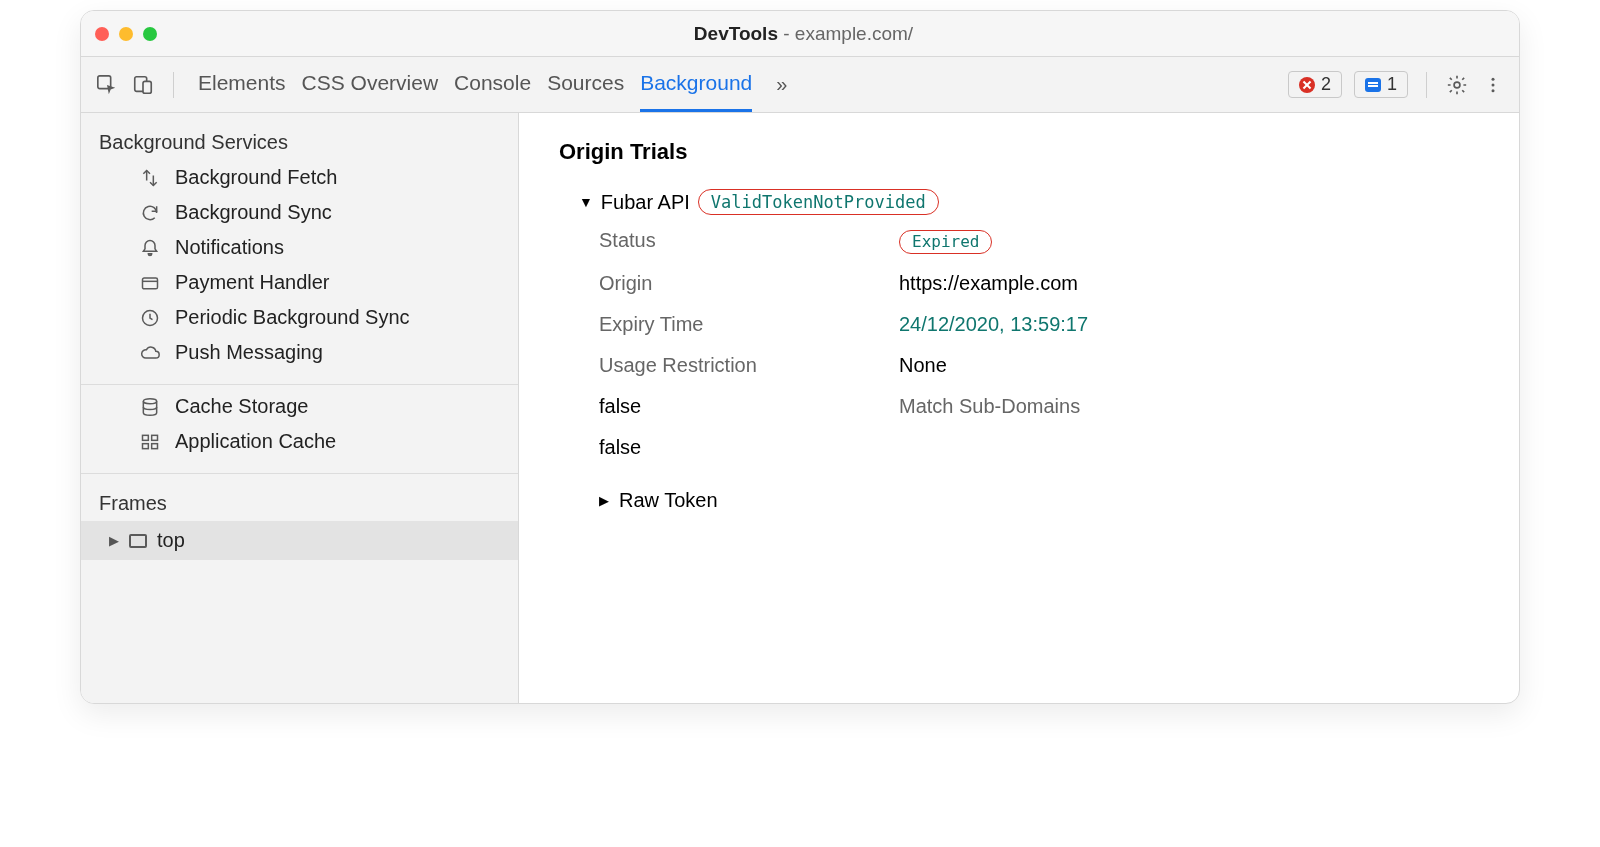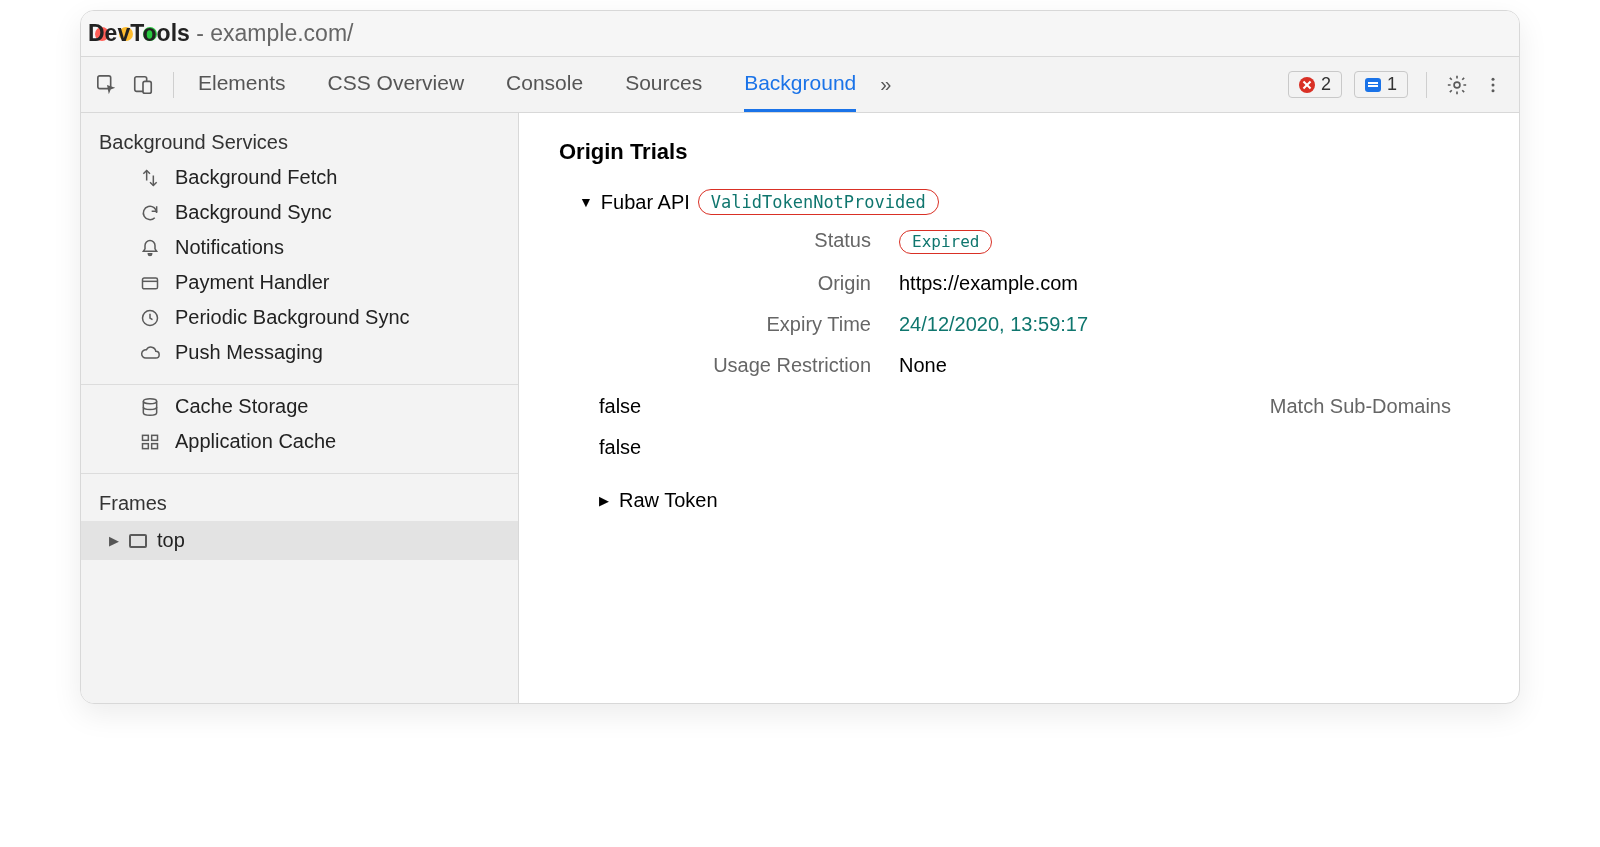--- a/index.html
+++ b/index.html
@@ -30,41 +30,41 @@
     align-items: center;
     padding: 0 14px;
     position: relative;
   }
   .traffic { display: flex; gap: 10px; }
   .dot { width: 14px; height: 14px; border-radius: 50%; }
   .dot.red { background: #ff5f57; }
   .dot.yellow { background: #febc2e; }
   .dot.green { background: #28c840; }
   .title-center {
-    position: absolute; left: 7px; right: 0; 
-    font-size: 23px; color: #333; pointer-events: none;
+    position: absolute; left: 7px; right: 0; text-align: center;
+    font-size: 19px; color: #333; pointer-events: none;
   }
   .title-center .bold { font-weight: 600; color: #222; }
   .title-center .dim { color: #666; }
 
   .toolbar {
     height: 56px;
     background: #f3f3f3;
     border-bottom: 1px solid #d8d8d8;
     display: flex;
     align-items: center;
     padding: 0 14px;
     gap: 18px;
     font-size: 20px;
     color: #555;
   }
   .tb-left { display:flex; align-items:center; gap:12px; }
   .tb-icon { width:24px; height:24px; display:flex; align-items:center; justify-content:center; color:#5a5a5a; cursor:pointer; }
   .vsep { width:1px; height:26px; background:#cfcfcf; margin:0 6px; }
-  .tabs { display:flex; align-items:stretch; gap:42px; height:100%; }
+  .tabs { display:flex; align-items:stretch; gap:16px; height:100%; }
   .tab {
     display:flex; align-items:center; height:100%; cursor:pointer;
     color:#555; font-size:21px; border-bottom:3px solid transparent;
   }
   .tab.active { color:#1a73e8; border-bottom-color:#1a73e8; font-weight:500; }
   .tb-right { margin-left:auto; display:flex; align-items:center; gap:12px; }
   .badge {
     display:flex; align-items:center; gap:6px;
     border:1px solid #c9c9c9; border-radius:4px;
     padding:2px 10px; font-size:18px; color:#333; cursor:pointer;
@@ -119,21 +119,21 @@
   .trial-header .tri { font-size:14px; color:#000; cursor:pointer; }
   .pill {
     display:inline-flex; align-items:center;
     border:1.5px solid #d93025; color:#0f766e;
     border-radius:999px; padding:1px 12px;
     font-family: ui-monospace, Menlo, Consolas, monospace;
     font-size:17px; line-height:22px;
   }
   .pill.small { font-size:16px; padding:0 12px; }
   .kv { display:grid; grid-template-columns: 300px 1fr; row-gap:18px; margin-left:40px; margin-top:10px; }
-  .kv .k { text-align:right; color:#666; padding-right:28px; }
+  .kv .k { text-align:left; color:#666; padding-right:28px; }
   .kv .v.red { color:#0f766e; font-weight:400; }
   .raw { margin-top:30px; margin-left:40px; display:flex; align-items:center; gap:10px; cursor:pointer; }
   .raw .tri { font-size:13px; color:#000; }
 
   
   svg { stroke:#5a5a5a; stroke-width:1.8; fill:none; }
 </style>
 </head>
 <body>
 

